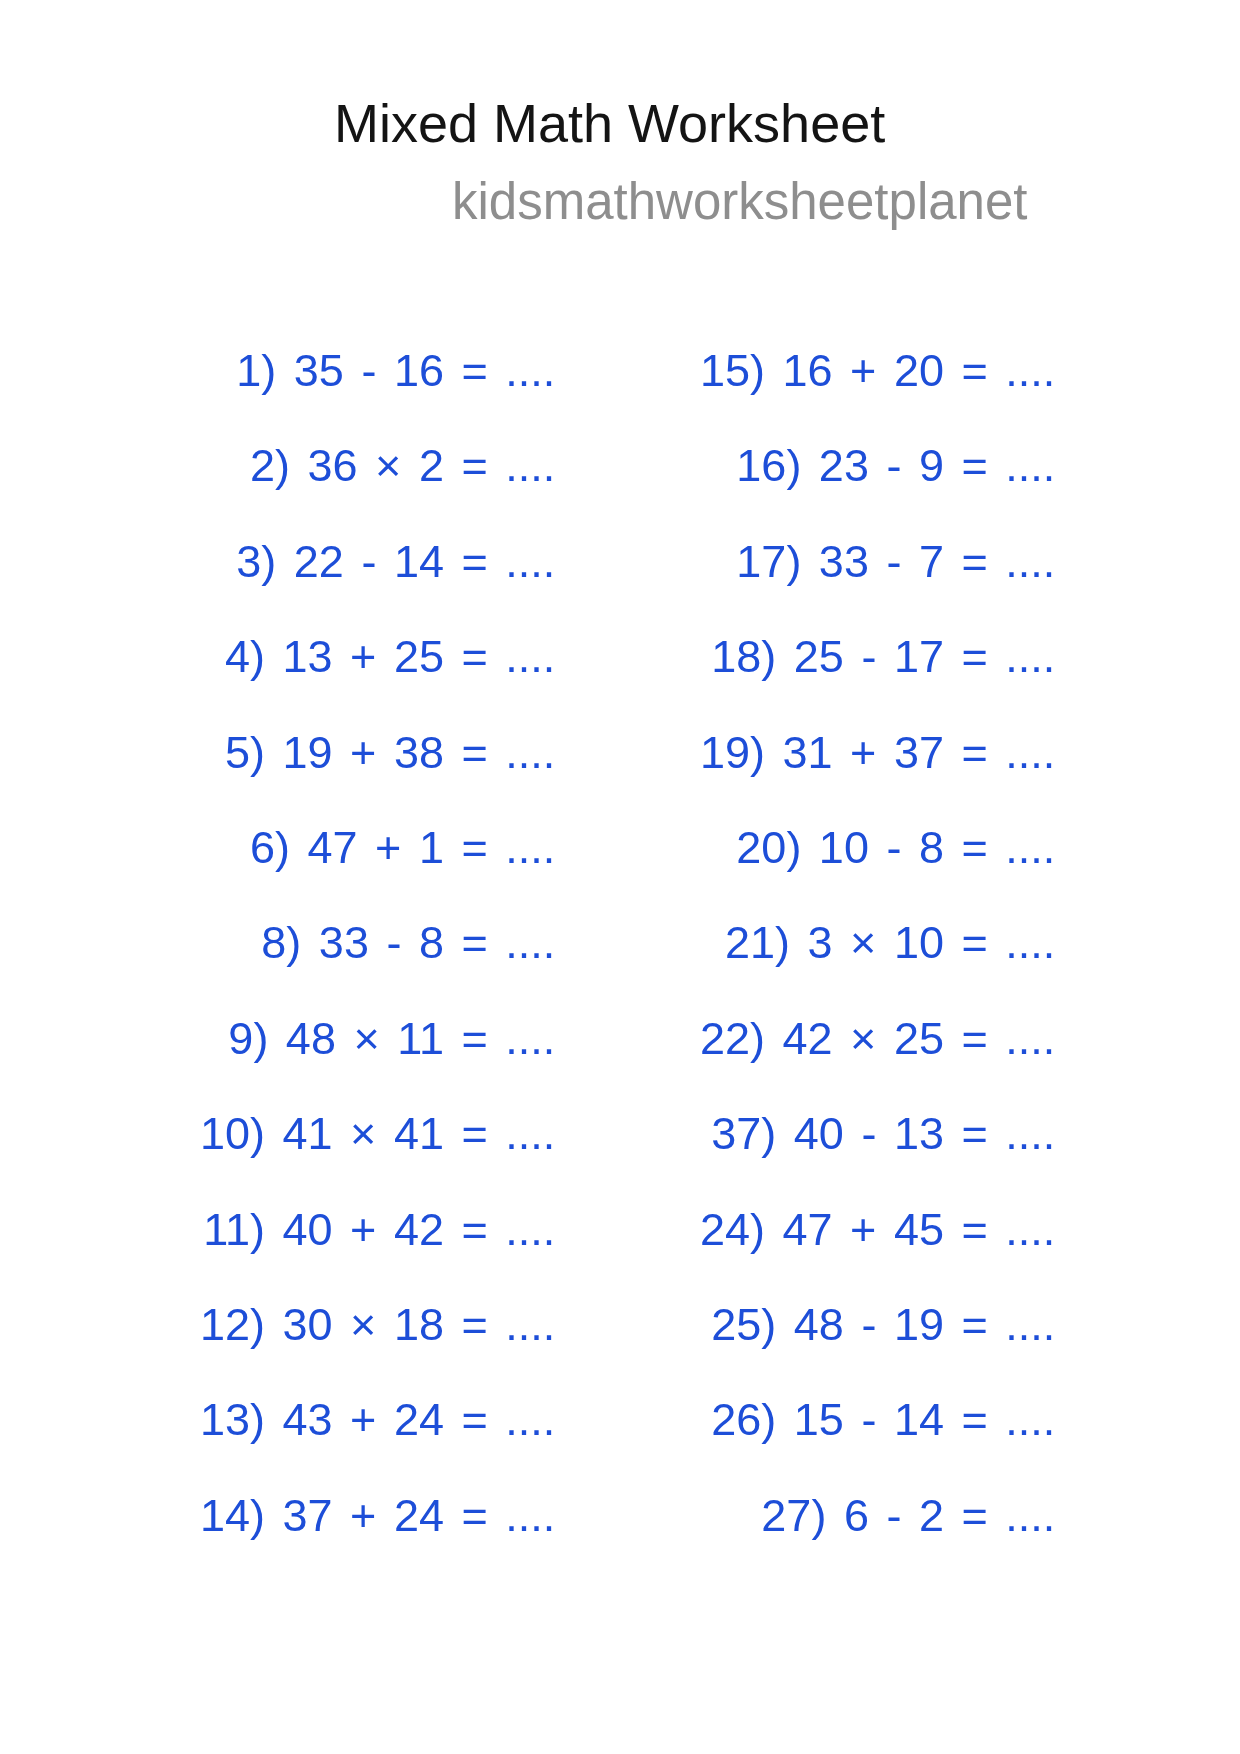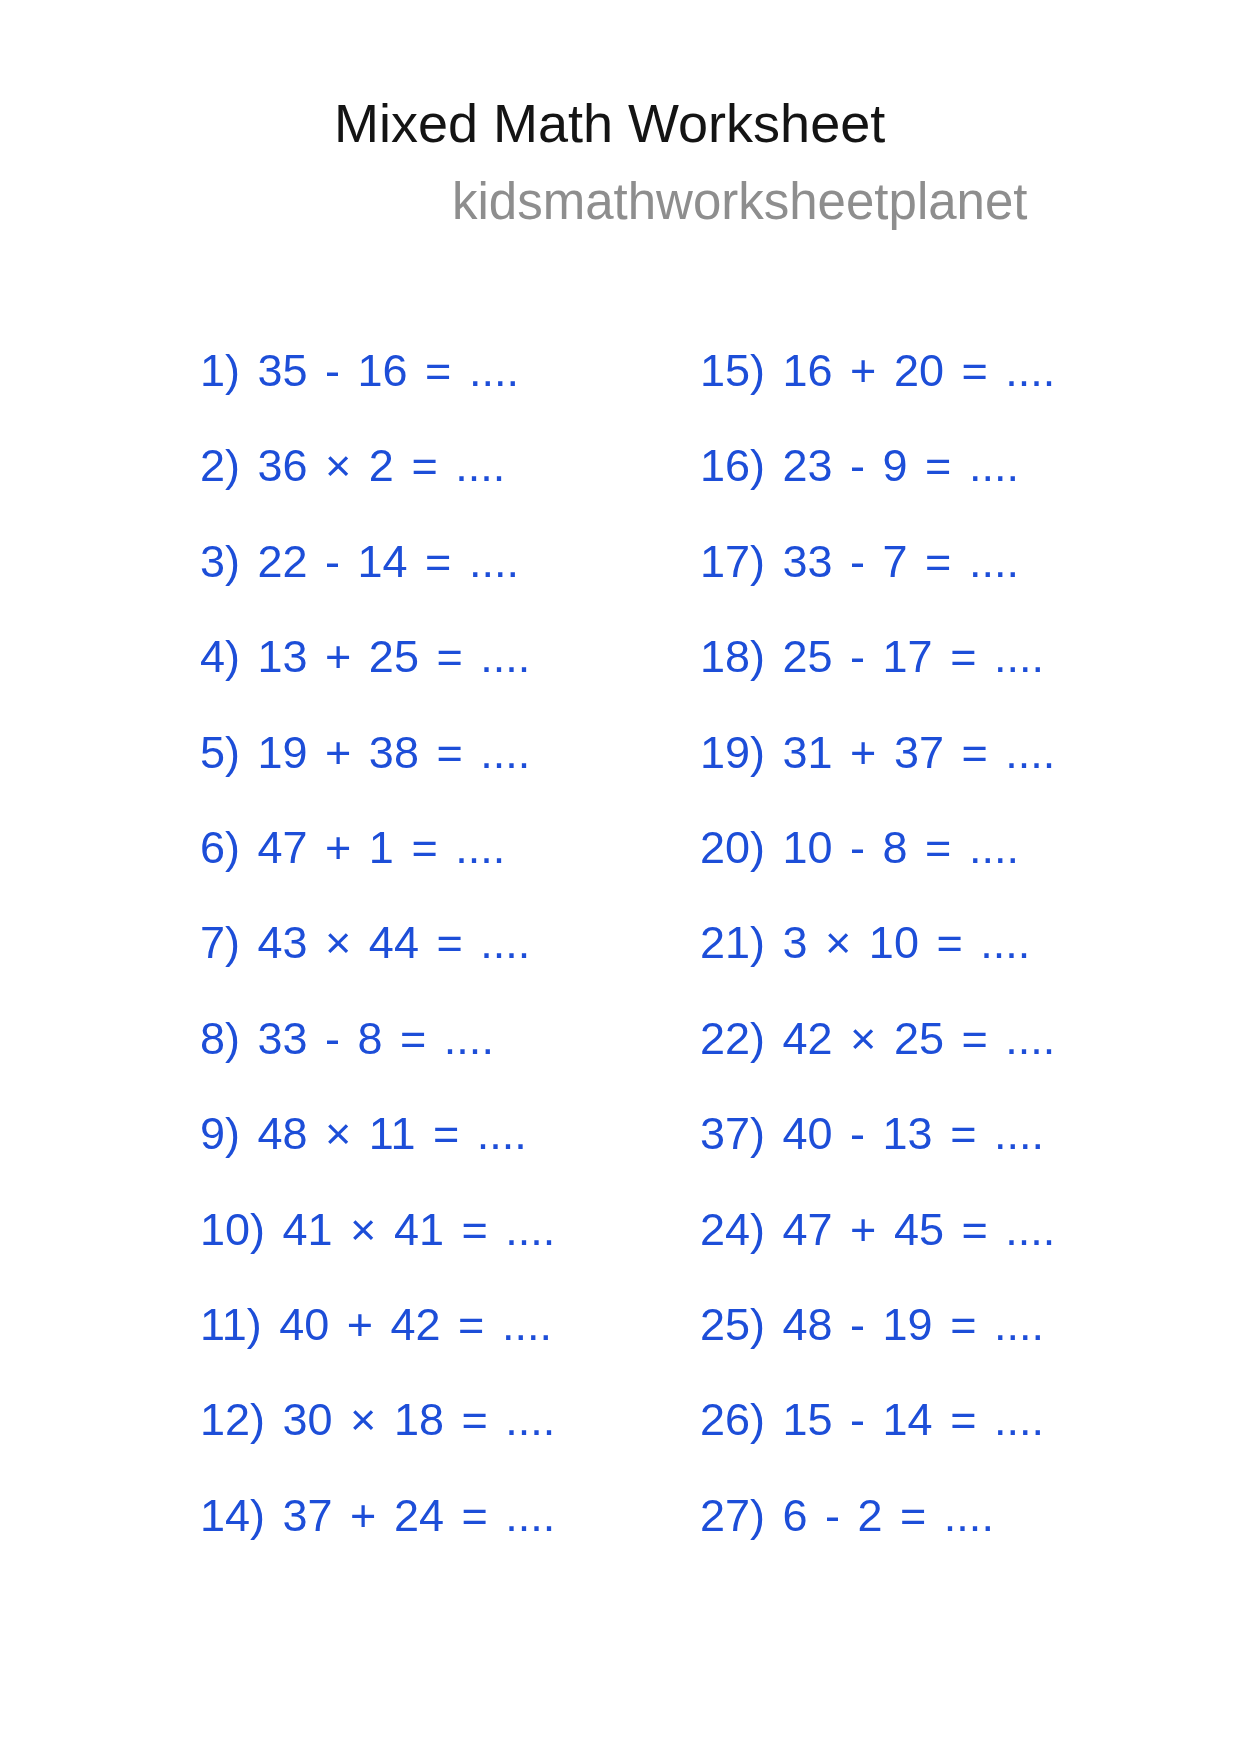--- a/index.html
+++ b/index.html
@@ -7,20 +7,21 @@
     padding: 0;
     background: #ffffff;
   }
   .sheet {
     position: relative;
     width: 1240px;
     height: 1754px;
     background: #ffffff;
     font-family: "Liberation Sans", sans-serif;
     overflow: hidden;
+    text-align: right;
   }
   .title {
     position: absolute;
     left: 334px;
     top: 94px;
     font-size: 54px;
     line-height: 1.1;
     color: #141414;
     white-space: nowrap;
   }
@@ -56,26 +57,26 @@
   <div class="title">Mixed Math Worksheet</div>
   <div class="subtitle">kidsmathworksheetplanet</div>
 
   <div class="col col-left">
     <div class="problem-row">1) 35 - 16 = ....</div>
     <div class="problem-row">2) 36 × 2 = ....</div>
     <div class="problem-row">3) 22 - 14 = ....</div>
     <div class="problem-row">4) 13 + 25 = ....</div>
     <div class="problem-row">5) 19 + 38 = ....</div>
     <div class="problem-row">6) 47 + 1 = ....</div>
-    <div class="problem-row">7) 43 × 44 = ....</div>
     <div class="problem-row">8) 33 - 8 = ....</div>
     <div class="problem-row">9) 48 × 11 = ....</div>
     <div class="problem-row">10) 41 × 41 = ....</div>
     <div class="problem-row">11) 40 + 42 = ....</div>
     <div class="problem-row">12) 30 × 18 = ....</div>
+    <div class="problem-row">13) 43 + 24 = ....</div>
     <div class="problem-row">14) 37 + 24 = ....</div>
   </div>
 
   <div class="col col-right">
     <div class="problem-row">15) 16 + 20 = ....</div>
     <div class="problem-row">16) 23 - 9 = ....</div>
     <div class="problem-row">17) 33 - 7 = ....</div>
     <div class="problem-row">18) 25 - 17 = ....</div>
     <div class="problem-row">19) 31 + 37 = ....</div>
     <div class="problem-row">20) 10 - 8 = ....</div>

